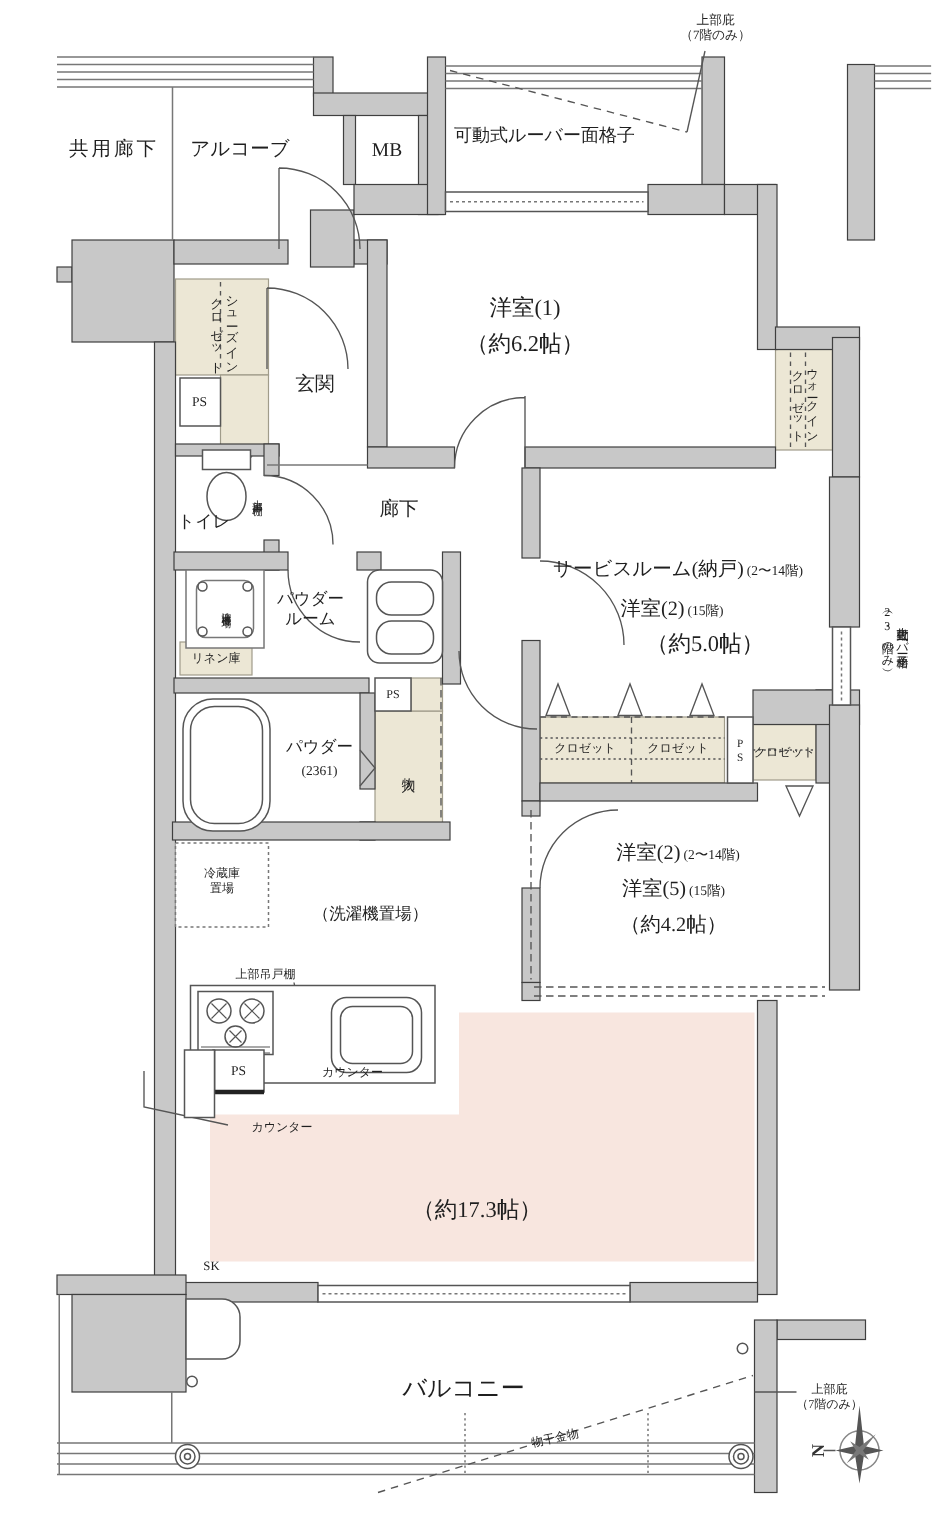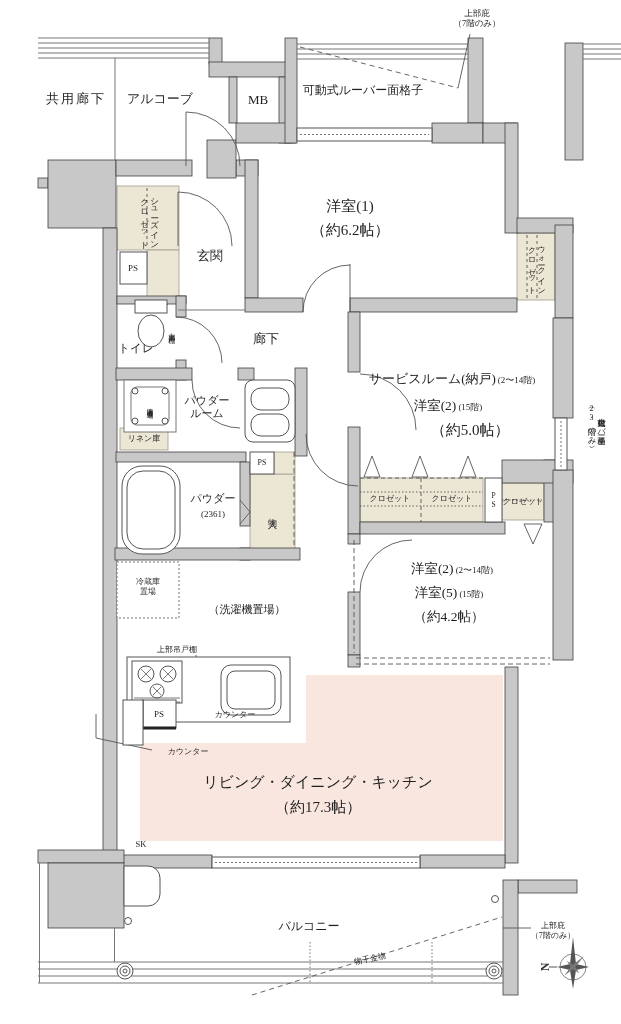--- a/index.html
+++ b/index.html
@@ -275,25 +275,24 @@
   <div class="lbl sm" style="left:148px;top:587px">
     <span style="display:block">冷蔵庫</span>
     <span style="display:block">置場</span>
   </div>
   <div class="lbl" style="left:247px;top:610px;font-size:11px">（洗濯機置場）</div>
   <div class="lbl sm" style="left:177px;top:650px">上部吊戸棚</div>
   <div class="lbl" style="left:159px;top:714px;font-size:9px">PS</div>
   <div class="lbl sm" style="left:235px;top:715px">カウンター</div>
   <div class="lbl sm" style="left:188px;top:752px">カウンター</div>
 
-  <div class="lbl big" style="left:318px;top:782px">リビング・ダイニング・キッチン</div>
   <div class="lbl big" style="left:318px;top:807px">（約17.3帖）</div>
 
   <div class="lbl" style="left:141px;top:844px;font-size:8.5px">SK</div>
-  <div class="lbl" style="left:309px;top:926px;font-size:12px">バルコニー</div>
+  <div class="lbl" style="left:309px;top:926px;font-size:16px">バルコニー</div>
   <div class="lbl sm" style="left:370px;top:959px;transform:translate(-50%,-50%) rotate(-12deg)">物干金物</div>
 
   <div class="lbl sm" style="left:553px;top:931px">
     <span style="display:block">上部庇</span>
     <span style="display:block">（7階のみ）</span>
   </div>
 
 </div>
 
 </body></html>

